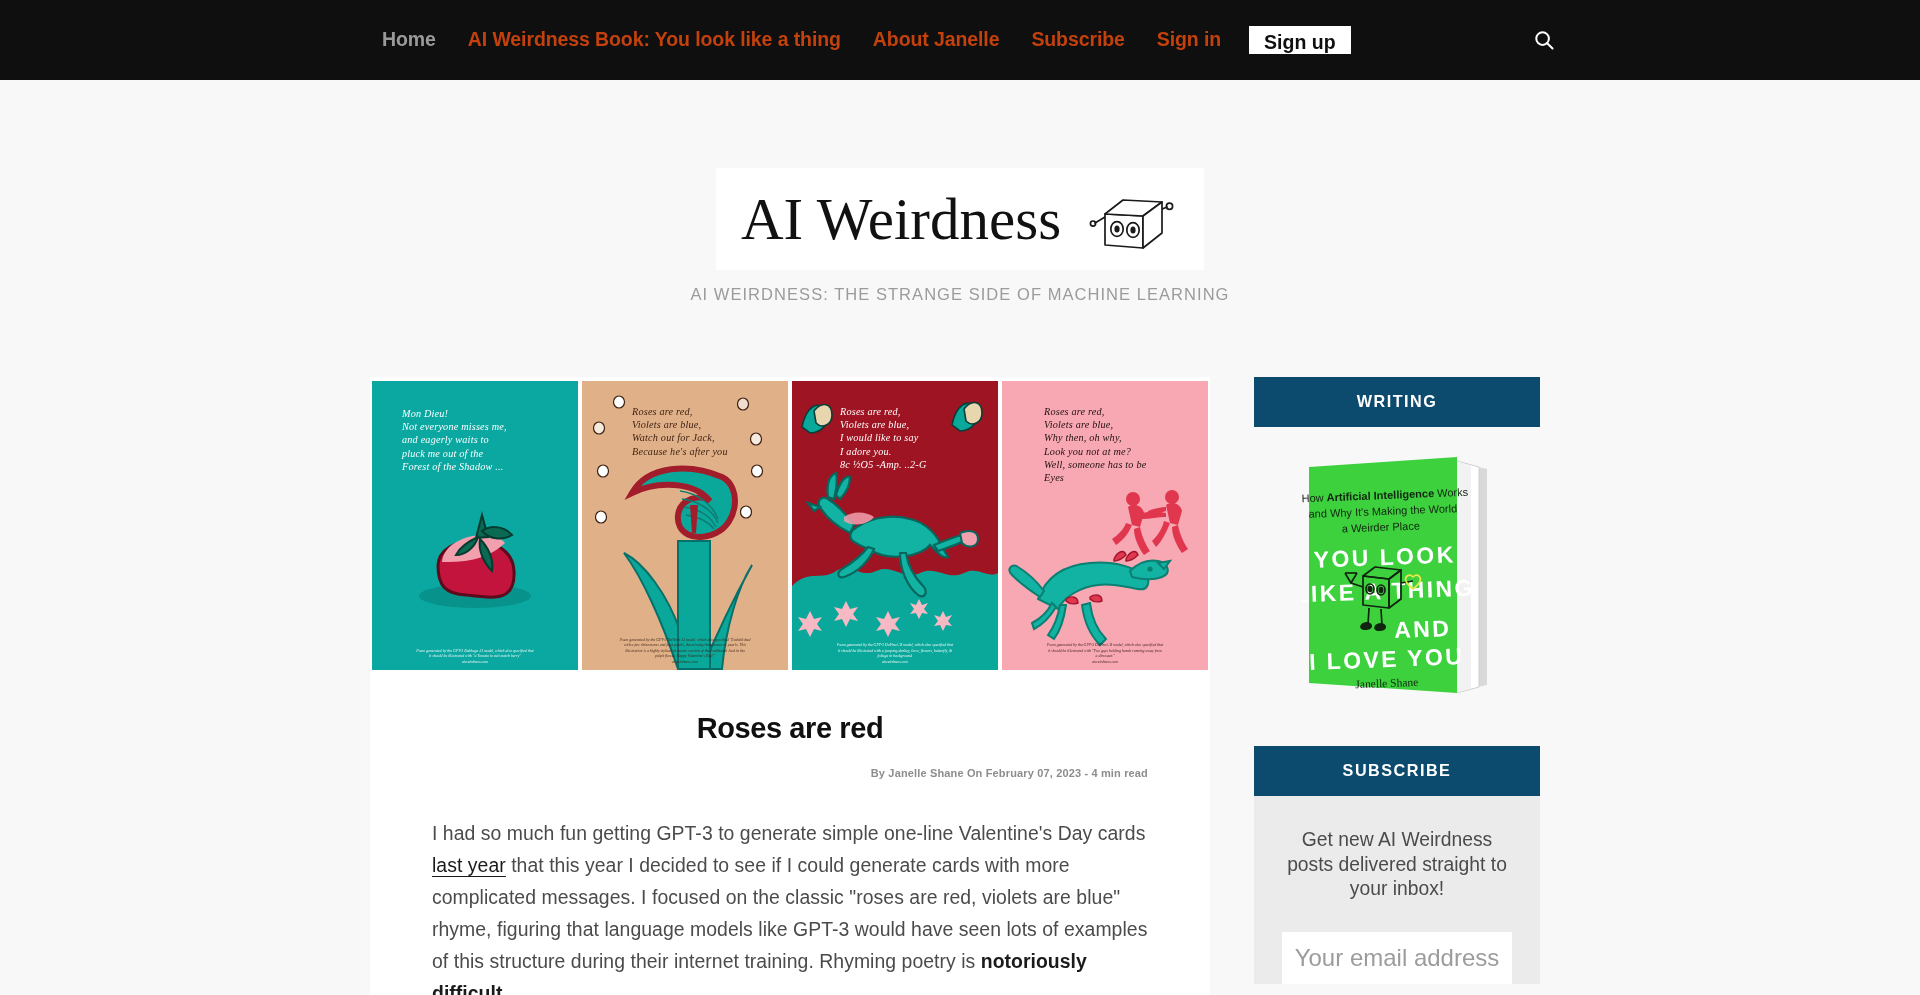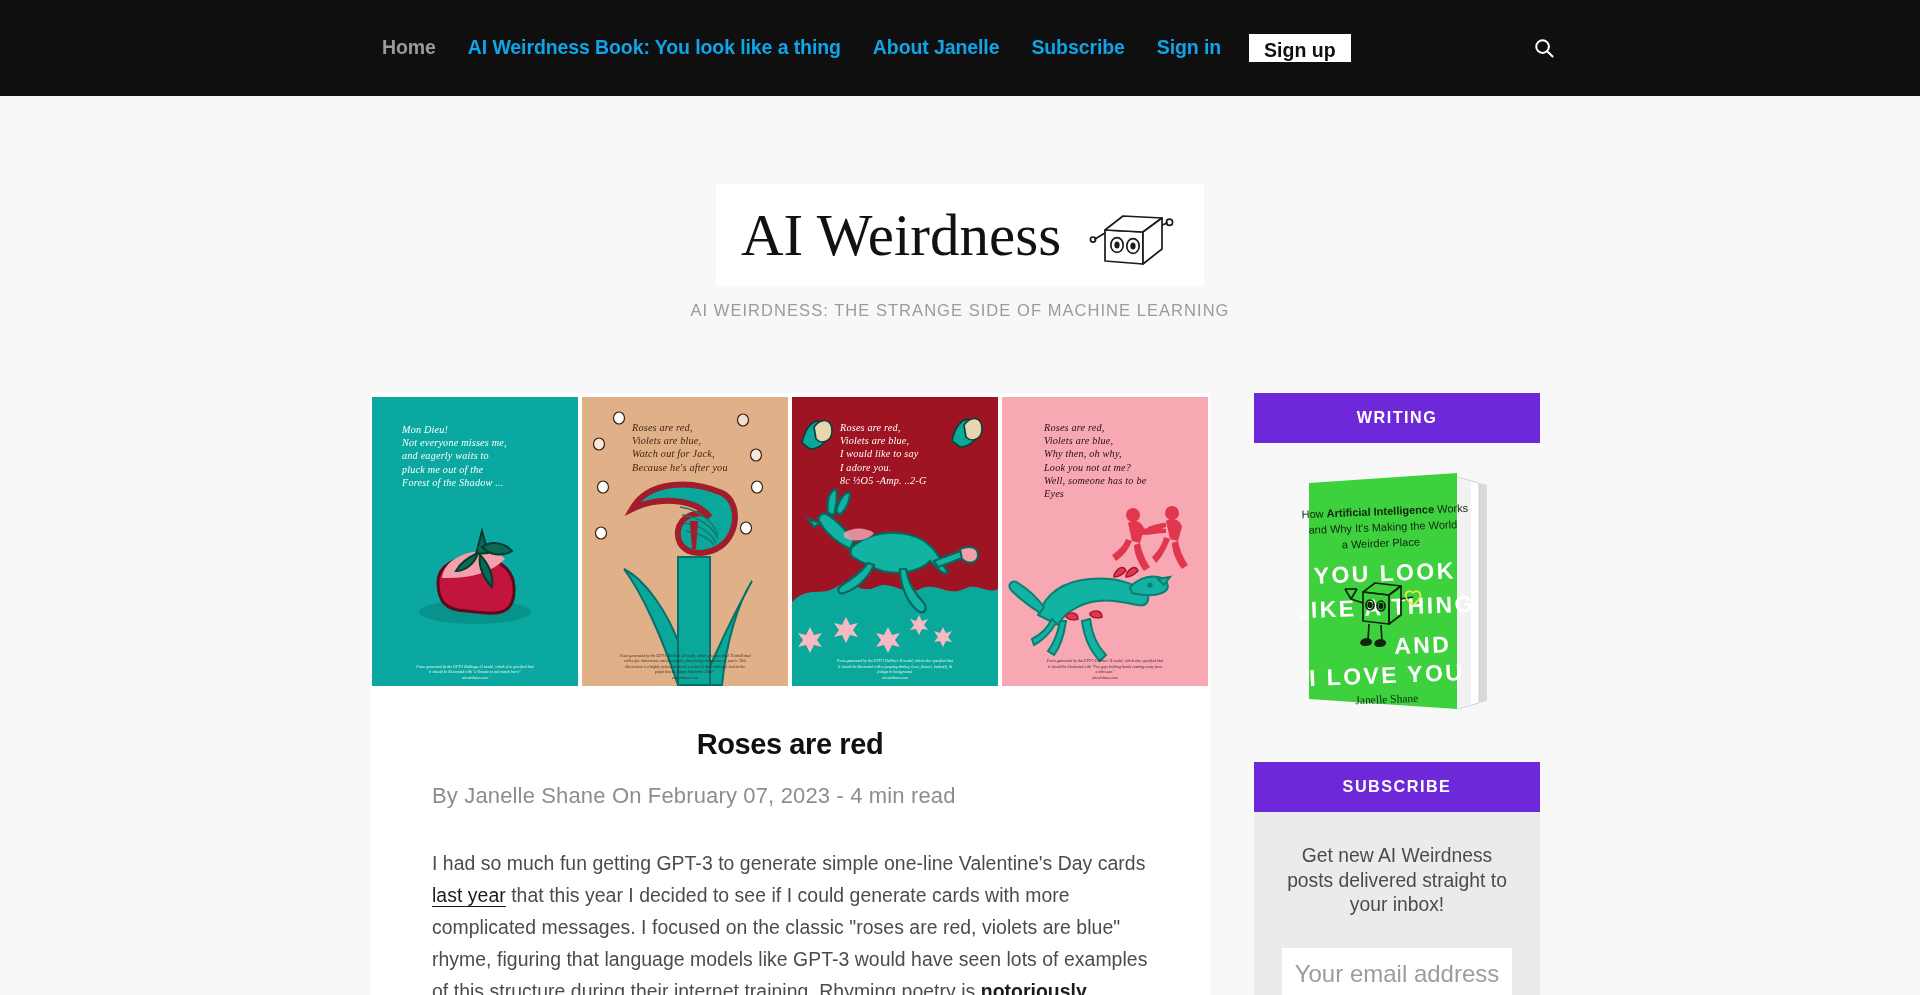--- a/index.html
+++ b/index.html
@@ -11,34 +11,34 @@
   }
 
   body {
     background: #f8f8f8;
     font-family: "Liberation Sans", sans-serif;
     -webkit-font-smoothing: antialiased;
   }
 
   
   #navbar {
-    height: 96px;
+    height: 80px;
     background: #0f0f0f;
     display: flex;
     align-items: center;
     position: relative;
   }
   #nav-links {
     display: flex;
     align-items: center;
     gap: 0;
     margin-left: 366px;
   }
   .nav-link {
-    color: #0ea5e9;
+    color: #c2410c;
     font-size: 19.5px;
     font-weight: 700;
     letter-spacing: -0.1px;
     text-decoration: none;
     padding: 0 16px;
     white-space: nowrap;
     cursor: pointer;
     line-height: 1;
   }
   .nav-link.dim { color: #9a9a9a; font-weight: 700; }
@@ -178,47 +178,47 @@
   #article-body { padding: 38px 62px 0; }
   #post-title {
     text-align: center;
     font-size: 29px;
     font-weight: 700;
     color: #101010;
     letter-spacing: -0.4px;
     line-height: 1.2;
   }
   #post-meta {
-    text-align: left;
+    text-align: right;
     margin-top: 21px;
-    font-size: 22px;
+    font-size: 11px;
     color: #8d8d8d;
     letter-spacing: 0.15px;
-    font-weight: 400;
+    font-weight: 700;
   }
   #post-meta a { color: #8d8d8d; text-decoration: none; cursor: pointer; }
   #post-para {
     margin-top: 38px;
     font-size: 19.4px;
     line-height: 32px;
     color: #4b4b4b;
     letter-spacing: 0.05px;
   }
   #post-para a {
     color: #1b1b1b;
     text-decoration: none;
     border-bottom: 1.5px solid #1b1b1b;
     cursor: pointer;
   }
   #post-para a.nb { border-bottom: 0; font-weight: 600; color: #1b1b1b; }
 
   
   .widget { margin-bottom: 45px; }
   .widget-title {
-    background: #6d28d9;
+    background: #0c4a6e;
     color: #ffffff;
     text-align: center;
     font-size: 16.2px;
     font-weight: 700;
     letter-spacing: 1.5px;
     padding: 15px 0 16px;
     text-transform: uppercase;
   }
   .widget-body { padding-top: 26px; text-align: center; }
 

